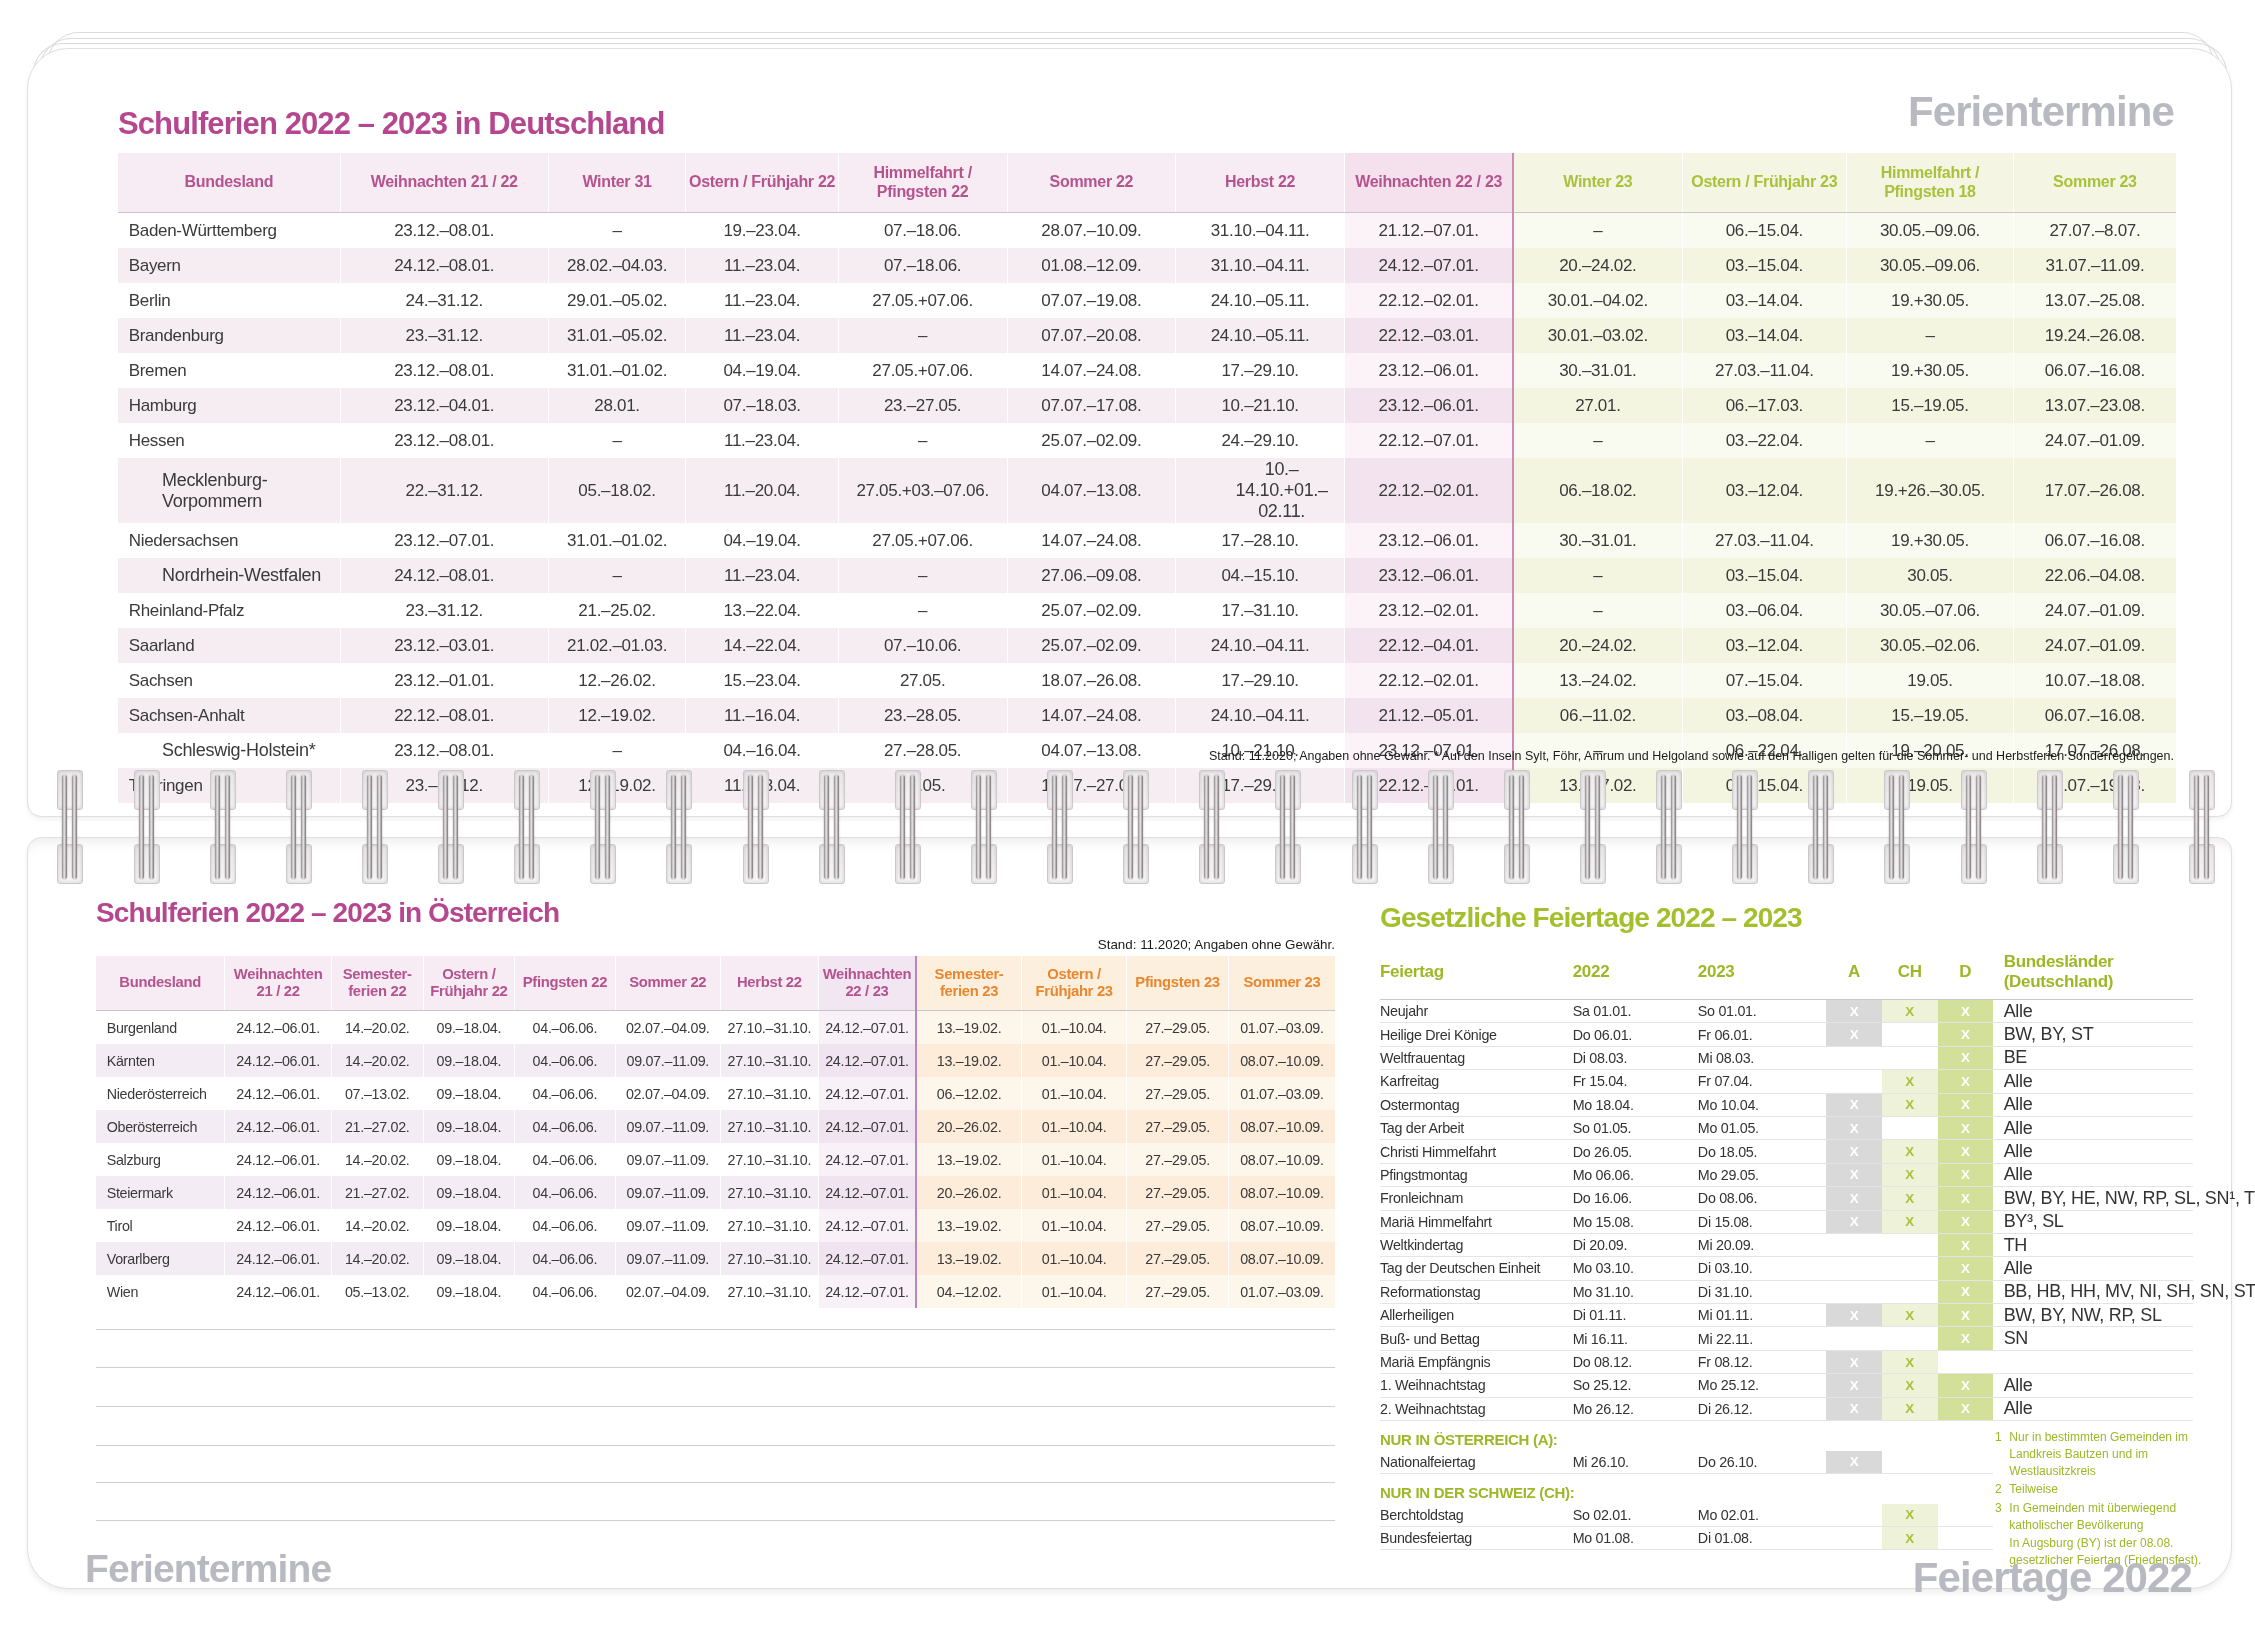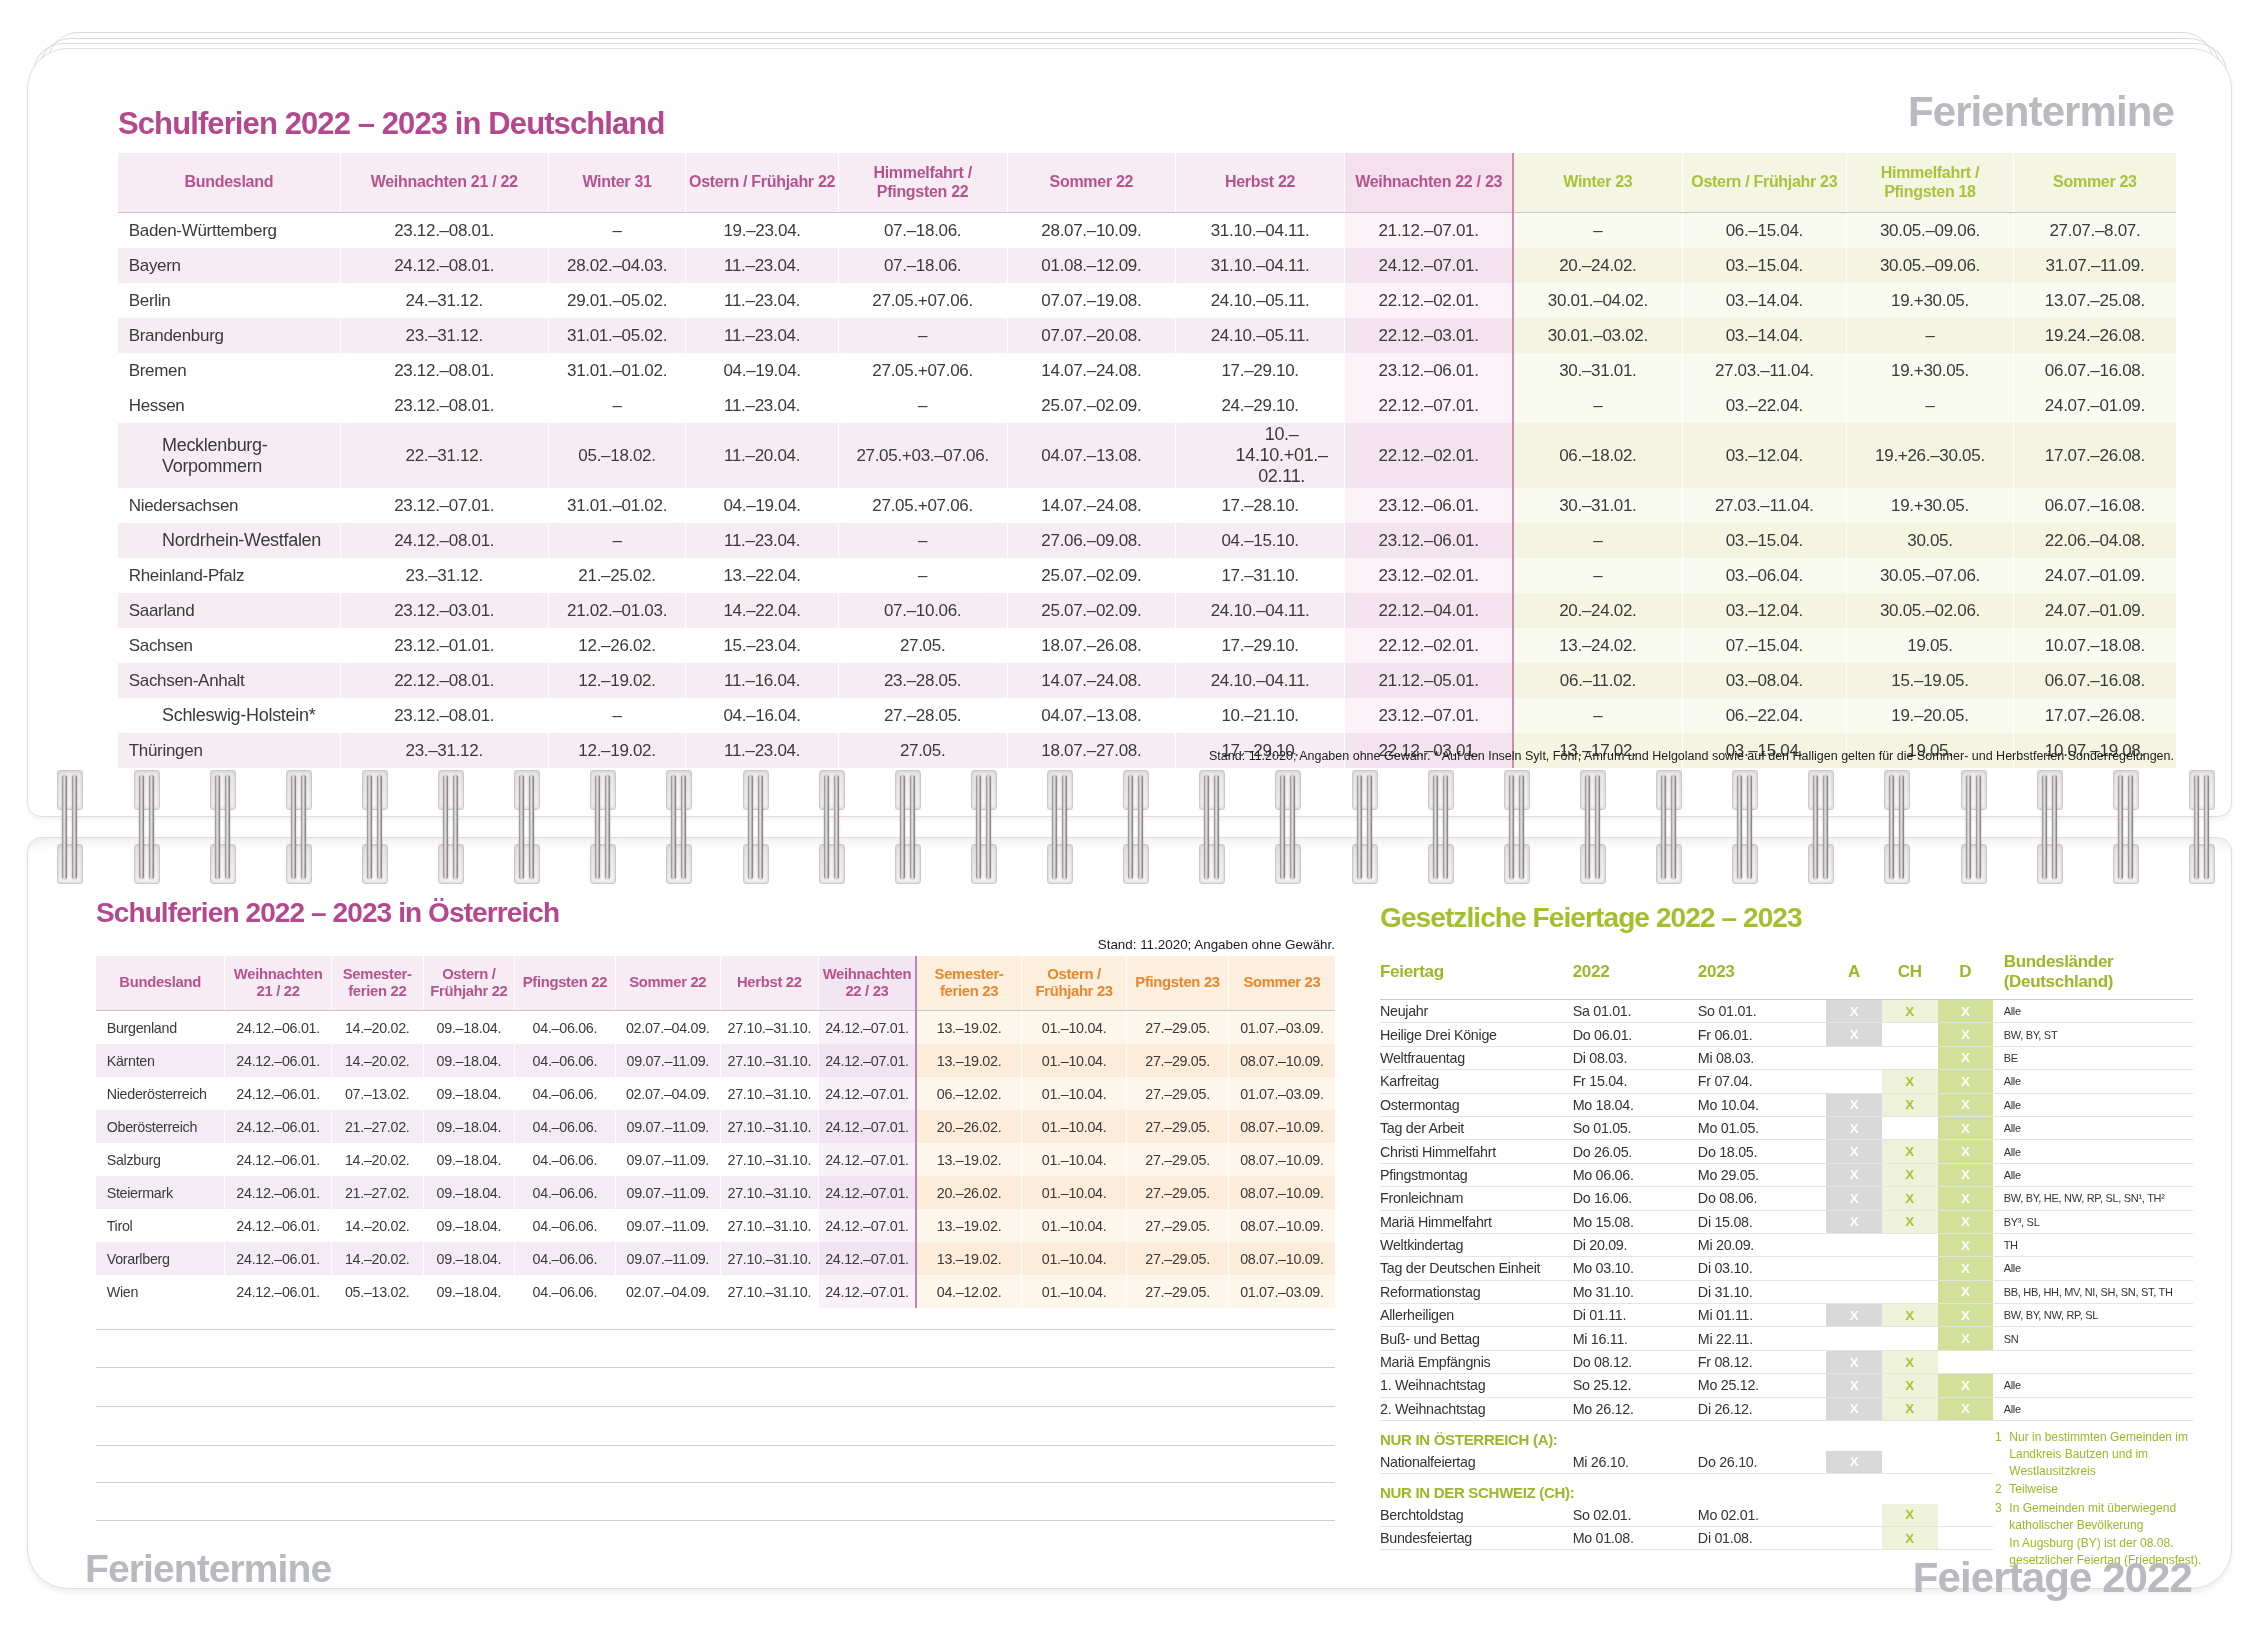--- a/index.html
+++ b/index.html
@@ -78,21 +78,21 @@
   table.hol{width:100%;border-collapse:collapse;table-layout:fixed;}
   table.hol th{font-size:17px;color:#9cb827;text-align:left;font-weight:bold;
       padding:1.8px 0 7.2px 0;border-bottom:0.9px solid #c9c9c9;letter-spacing:-0.3px;}
   table.hol th.c{text-align:center;}
   table.hol td{height:22.4px;font-size:14.3px;color:#333;border-bottom:0.9px solid #e4e4e4;
       padding:0;letter-spacing:-0.3px;white-space:nowrap;overflow:visible;}
   table.hol td.mark{text-align:center;font-size:13.4px;font-weight:bold;}
   table.hol td.aX{background:#d9d9d9;color:#fff;}
   table.hol td.chX{background:#eef2d8;color:#a9c23b;}
   table.hol td.dX{background:#d3e09a;color:#fff;}
-  table.hol td.hreg{padding-left:10.7px;font-size:11px;}
+  table.hol td.hreg{padding-left:10.7px;font-size:18px;}
   table.hol td.nb{border-bottom:none;}
   table.hol td.section{color:#9cb827;font-weight:bold;font-size:15px;border-bottom:none;
       padding-top:7.2px;letter-spacing:-0.3px;}
   .hol-notes{position:absolute;left:1967px;top:591px;width:220px;font-size:12px;
       color:#9cb827;line-height:1.4;}
   .hol-note{display:flex;margin-bottom:1.8px;}
   .hol-note .num{width:14.3px;flex:none;}
 
   
   #spiral{position:absolute;left:0;top:0;width:100%;height:100%;pointer-events:none;z-index:10;}
@@ -212,20 +212,34 @@
             <td class="pc">31.01.–01.02.</td>
             <td class="pc">04.–19.04.</td>
             <td class="pc">27.05.+07.06.</td>
             <td class="pc">14.07.–24.08.</td>
             <td class="pc">17.–29.10.</td>
             <td class="wc sep">23.12.–06.01.</td>
             <td class="gc">30.–31.01.</td>
             <td class="gc">27.03.–11.04.</td>
             <td class="gc">19.+30.05.</td>
             <td class="gc">06.07.–16.08.</td>
+          </tr>
+          <tr class="shaded">
+            <td class="pc name">Hamburg</td>
+            <td class="pc">23.12.–04.01.</td>
+            <td class="pc">28.01.</td>
+            <td class="pc">07.–18.03.</td>
+            <td class="pc">23.–27.05.</td>
+            <td class="pc">07.07.–17.08.</td>
+            <td class="pc">10.–21.10.</td>
+            <td class="wc sep">23.12.–06.01.</td>
+            <td class="gc">27.01.</td>
+            <td class="gc">06.–17.03.</td>
+            <td class="gc">15.–19.05.</td>
+            <td class="gc">13.07.–23.08.</td>
           </tr>
           <tr>
             <td class="pc name">Hessen</td>
             <td class="pc">23.12.–08.01.</td>
             <td class="pc">–</td>
             <td class="pc">11.–23.04.</td>
             <td class="pc">–</td>
             <td class="pc">25.07.–02.09.</td>
             <td class="pc">24.–29.10.</td>
             <td class="wc sep">22.12.–07.01.</td>

